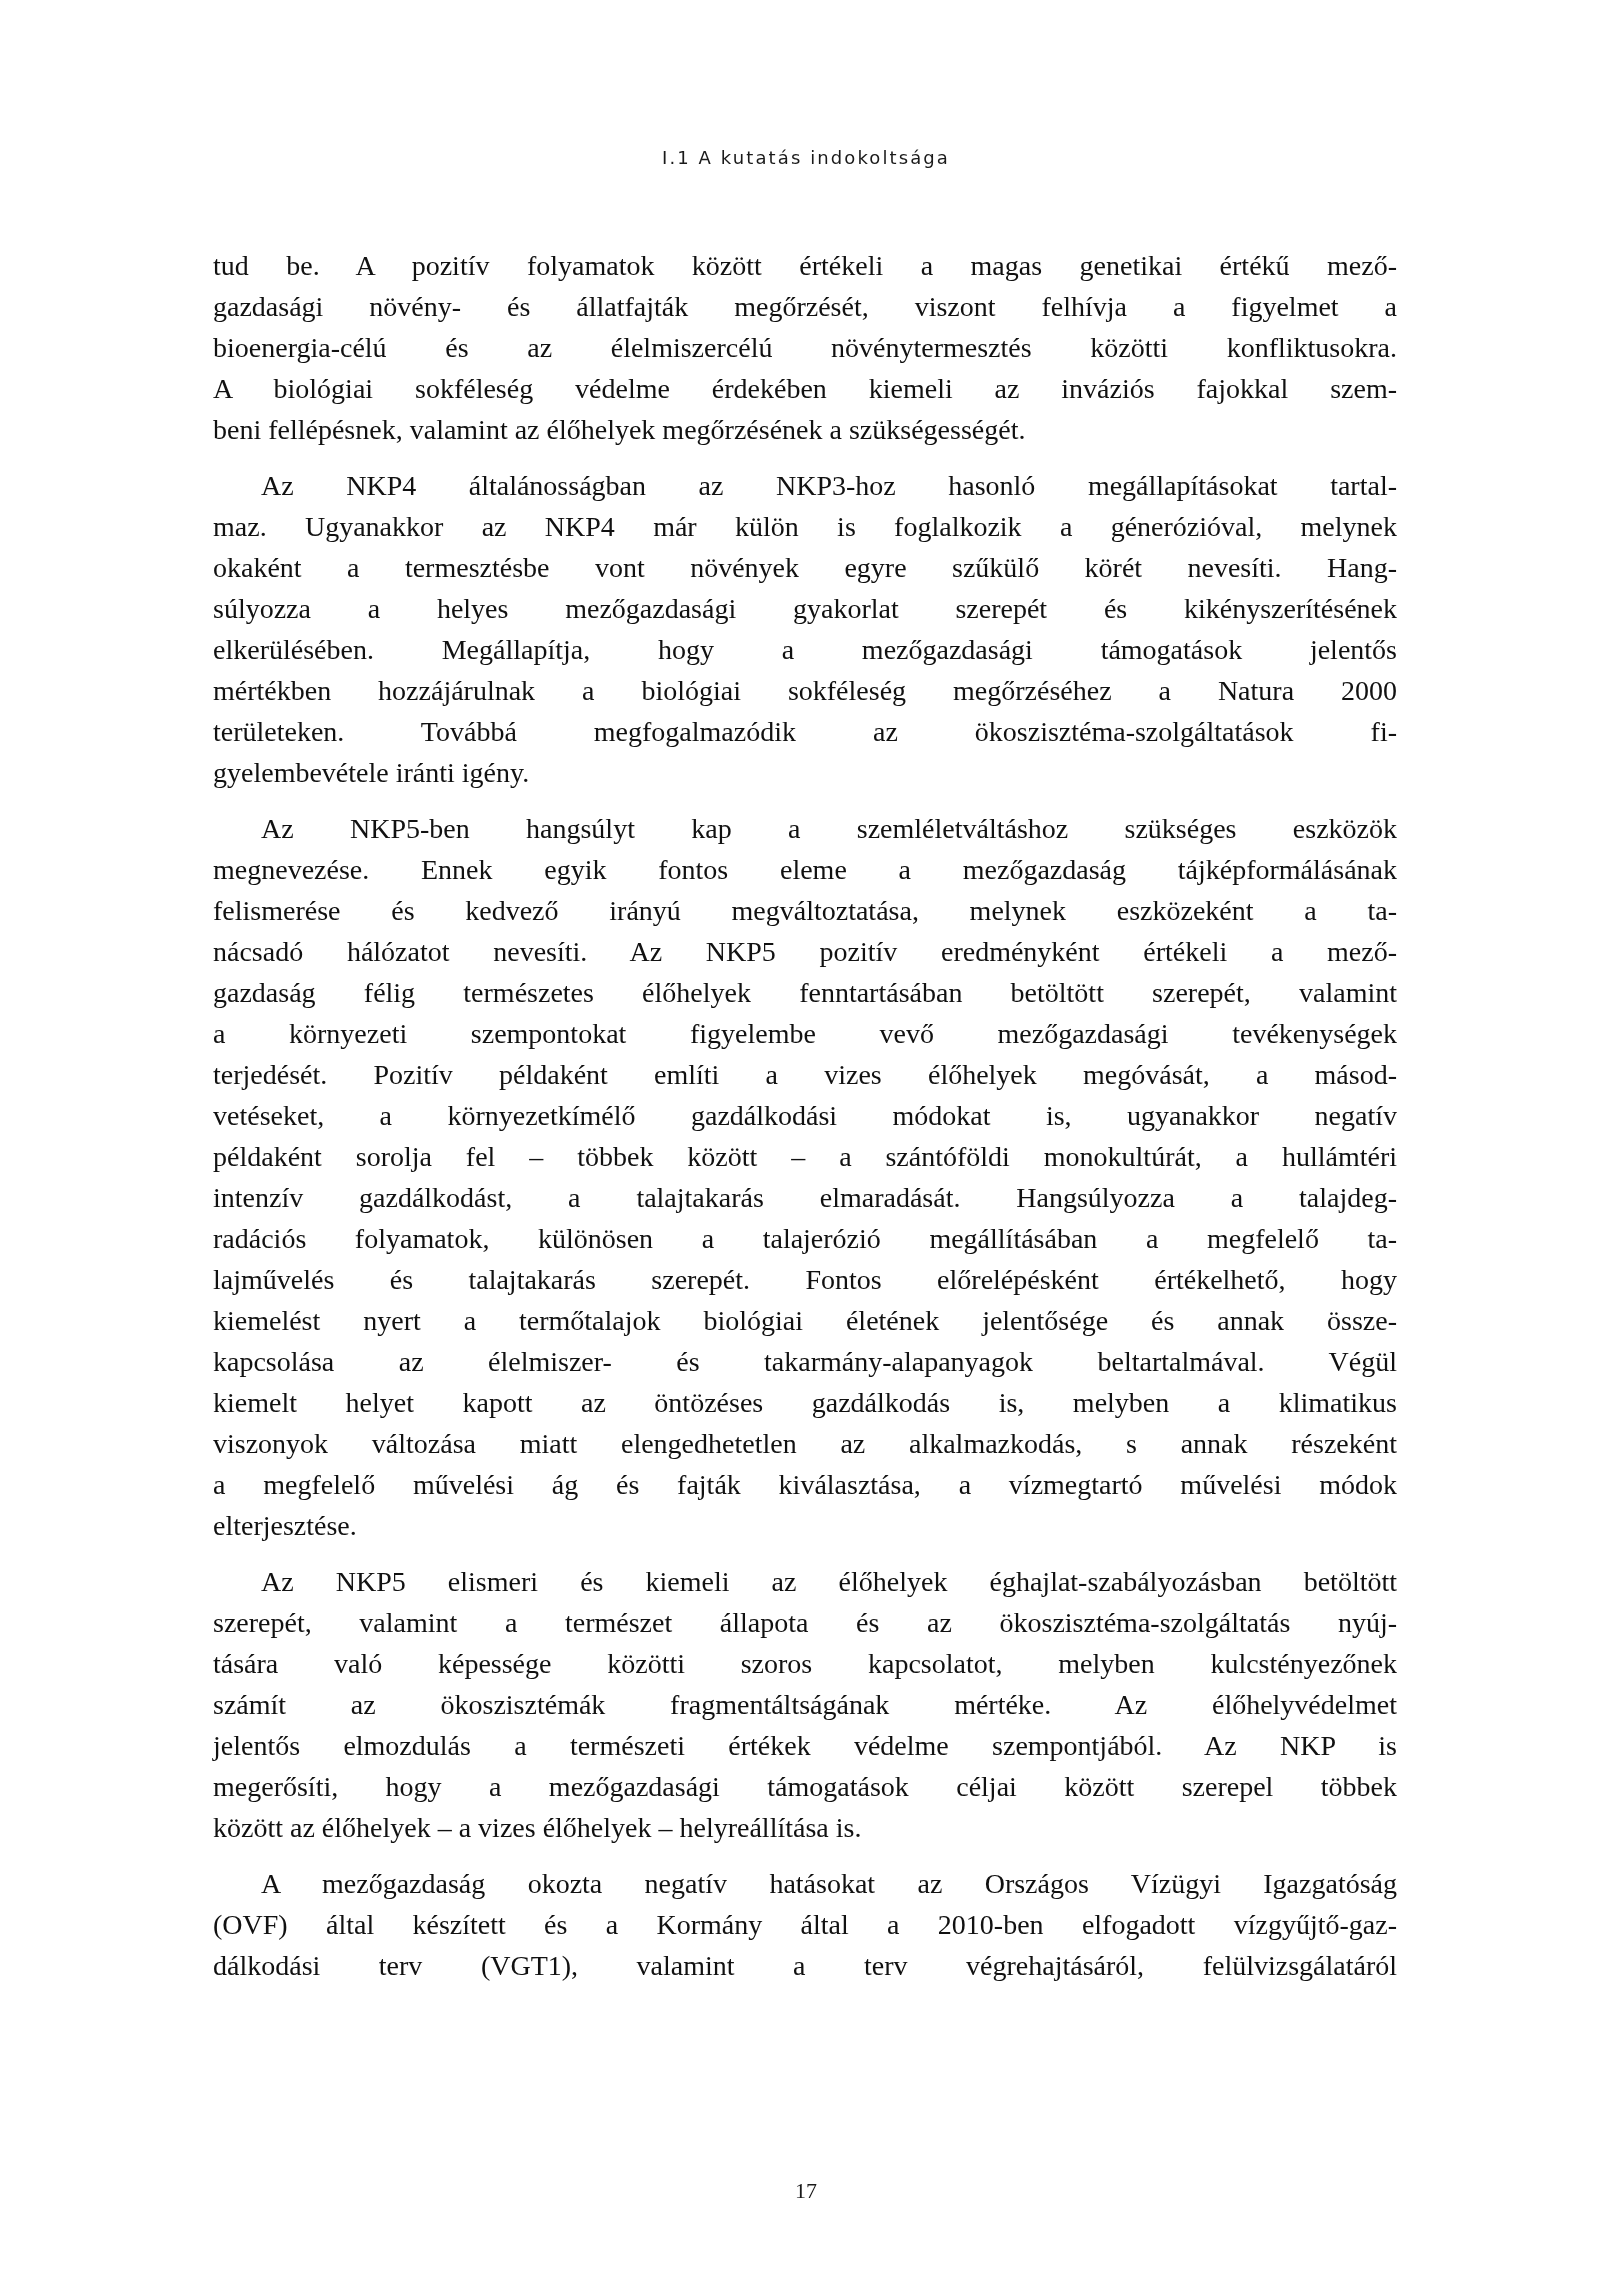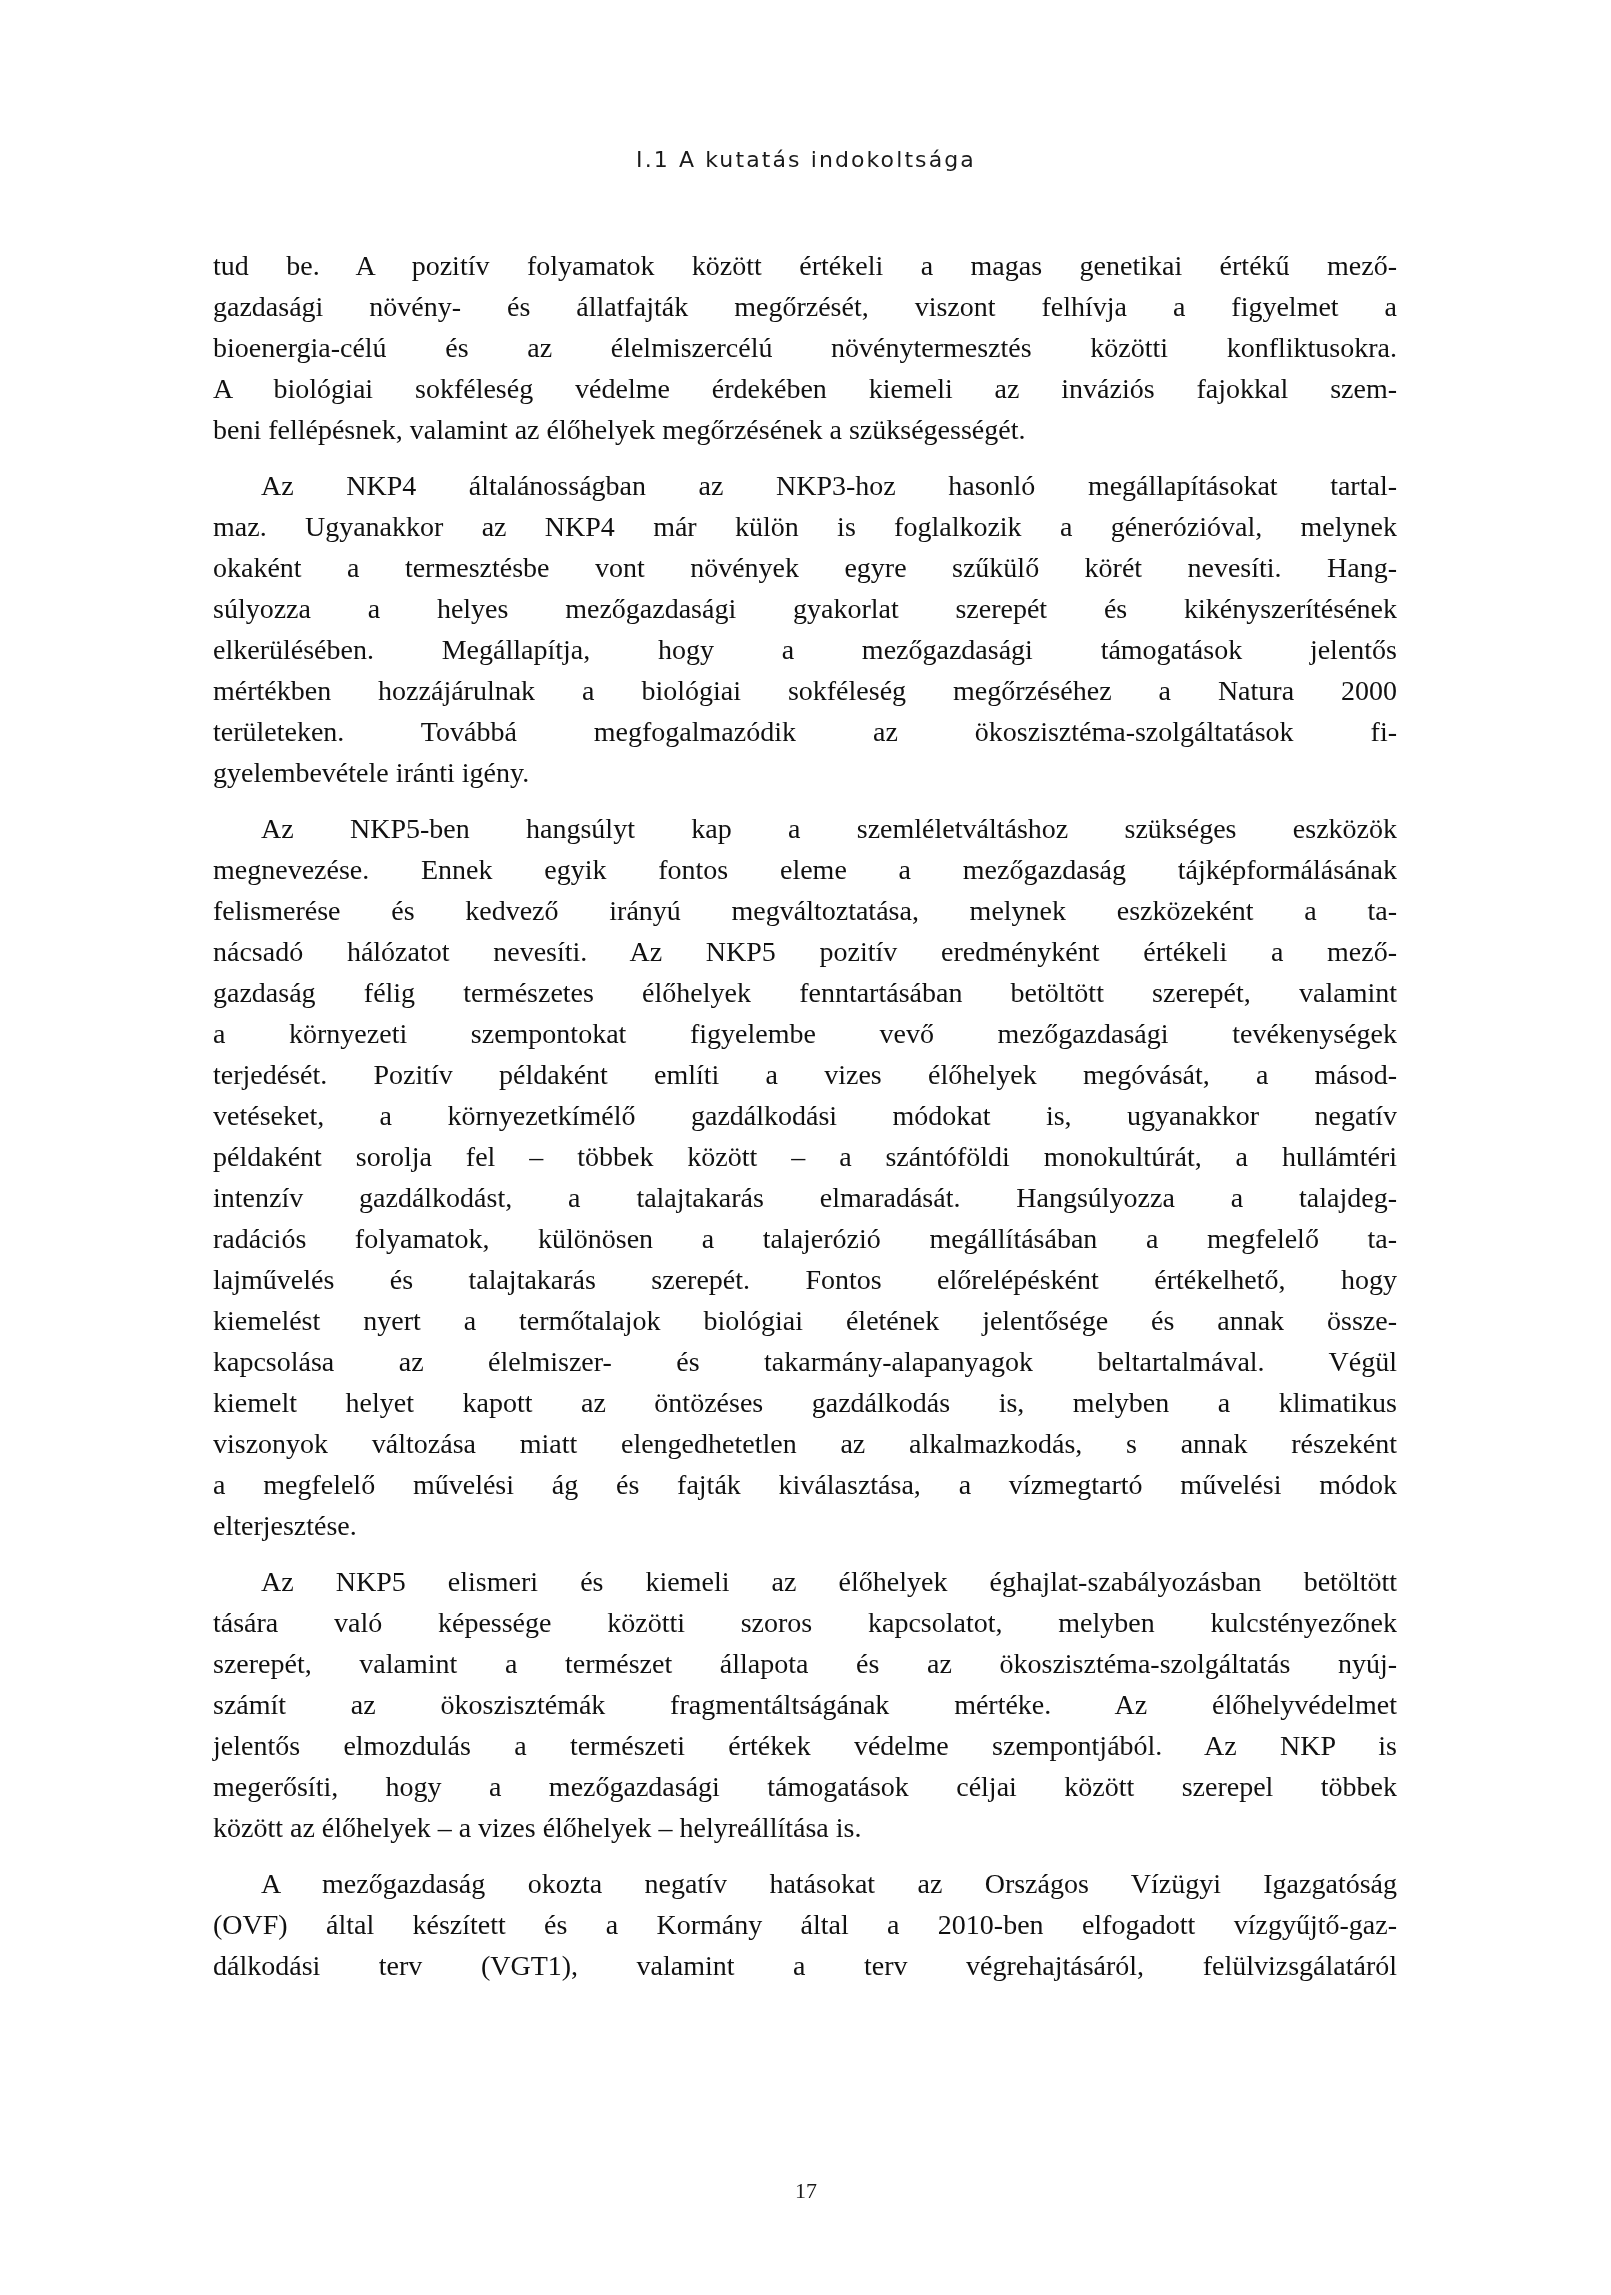--- a/index.html
+++ b/index.html
@@ -1,20 +1,20 @@
 <!DOCTYPE html>
 <html style="font-size:13.2px"><head>
 <meta charset="utf-8">
 <style>
   html, body { margin: 0; padding: 0; background: #ffffff; }
   body { width: 1612px; height: 2295px; position: relative; overflow: hidden; }
   .page { position: absolute; left: 0; top: 0; width: 1612px; height: 2295px; background: #ffffff; }
   .running-head {
     position: absolute; top: 147px; left: 0; width: 1612px; text-align: center;
-    font-family: "DejaVu Sans", sans-serif; font-size: 22px; letter-spacing: 2.1px;
+    font-family: "DejaVu Sans", sans-serif; font-size: 18px; letter-spacing: 2.1px;
     color: #1a1a1a;
   }
   .body-text {
     position: absolute; top: 245px; left: 213px; width: 1184px;
     font-family: "Liberation Serif", serif; font-size: 28px; line-height: 41px;
     color: #111111; text-align: justify; hyphens: manual;
   }
   .line { display: block; white-space: nowrap; text-align-last: justify; text-align: justify; height: 41px; }
   .line.last { text-align-last: left; }
   .line.indent { padding-left: 48px; margin-top: 15px; }
@@ -61,22 +61,22 @@
         <span class="line">lajművelés és talajtakarás szerepét. Fontos előrelépésként értékelhető, hogy</span>
         <span class="line">kiemelést nyert a termőtalajok biológiai életének jelentősége és annak össze-</span>
         <span class="line">kapcsolása az élelmiszer- és takarmány-alapanyagok beltartalmával. Végül</span>
         <span class="line">kiemelt helyet kapott az öntözéses gazdálkodás is, melyben a klimatikus</span>
         <span class="line">viszonyok változása miatt elengedhetetlen az alkalmazkodás, s annak részeként</span>
         <span class="line">a megfelelő művelési ág és fajták kiválasztása, a vízmegtartó művelési módok</span>
         <span class="line last">elterjesztése.</span>
       </div>
       <div>
         <span class="line indent">Az NKP5 elismeri és kiemeli az élőhelyek éghajlat-szabályozásban betöltött</span>
+        <span class="line">szerepét, valamint a természet állapota és az ökoszisztéma-szolgáltatás nyúj-</span>
         <span class="line">tására való képessége közötti szoros kapcsolatot, melyben kulcstényezőnek</span>
-        <span class="line">szerepét, valamint a természet állapota és az ökoszisztéma-szolgáltatás nyúj-</span>
         <span class="line">számít az ökoszisztémák fragmentáltságának mértéke. Az élőhelyvédelmet</span>
         <span class="line">jelentős elmozdulás a természeti értékek védelme szempontjából. Az NKP is</span>
         <span class="line">megerősíti, hogy a mezőgazdasági támogatások céljai között szerepel többek</span>
         <span class="line last">között az élőhelyek – a vizes élőhelyek – helyreállítása is.</span>
       </div>
       <div>
         <span class="line indent">A mezőgazdaság okozta negatív hatásokat az Országos Vízügyi Igazgatóság</span>
         <span class="line">(OVF) által készített és a Kormány által a 2010-ben elfogadott vízgyűjtő-gaz-</span>
         <span class="line">dálkodási terv (VGT1), valamint a terv végrehajtásáról, felülvizsgálatáról</span>
       </div>

